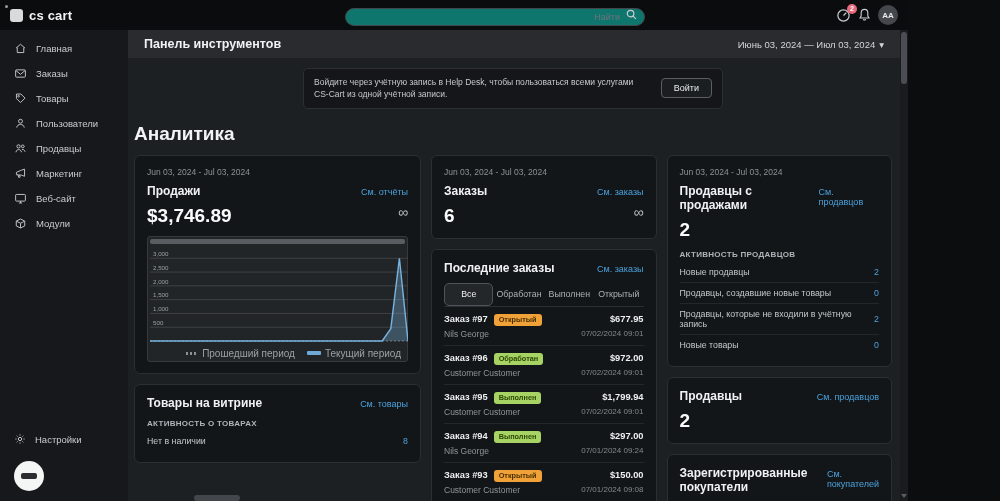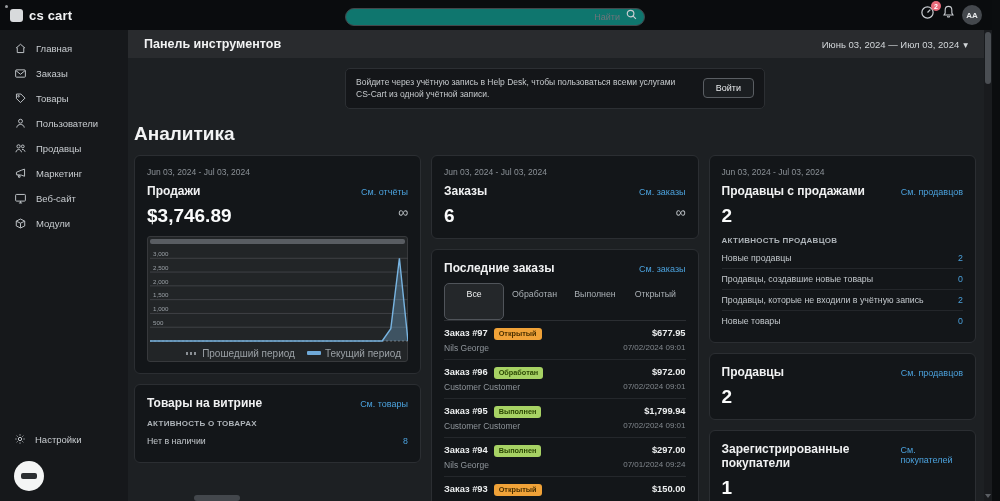--- a/index.html
+++ b/index.html
@@ -1,33 +1,33 @@
 <!DOCTYPE html>
 <html><head>
 <meta charset="utf-8">
 <style>
   * { margin:0; padding:0; box-sizing:border-box; }
   html,body { width:1000px; height:501px; overflow:hidden; background:#0b0d0f;
     font-family:"Liberation Sans", sans-serif; }
-  .app { width:992px; height:501px; display:flex; flex-direction:column;border-radius:19px; }
+  .app { width:908px; height:501px; display:flex; flex-direction:column;border-radius:19px; }
 
   
   .topbar { height:30px; background:#0a0c0e; display:flex; align-items:center;
     position:relative; flex:0 0 30px; padding:0 10px; }
   .logo { display:flex; align-items:center; gap:6px; color:#f2f3f4; font-weight:bold;
     font-size:13px; letter-spacing:.2px; }
   .logo-mark { width:13px; height:13px; background:#d8dadc; border-radius:3px; position:relative; }
   .logo-mark::before { content:""; position:absolute; left:-5px; top:-4px; width:3px; height:3px;
     border-radius:50%; background:#9a9da0; }
   .searchwrap { position:absolute; left:345px; width:300px; height:18px; }
   .search { width:100%; height:100%; background:#0f766e; border:1px solid #43474b;
     border-radius:9px; color:#d6d9db; font-size:9px; padding:0 24px 0 10px; outline:none;text-align:right; }
   .search::placeholder { color:#6e747a; }
   .search-ic { position:absolute; right:8px; top:3px; }
-  .top-icons { margin-left:auto; display:flex; gap:7px; }
+  .top-icons { margin-left:auto; display:flex; align-items:center; gap:7px; }
   .gauge-wrap { position:relative; }
   .badge-count { position:absolute; top:-4px; right:-6px; background:#e86a7a; color:#fff;
     font-size:7px; min-width:10px; height:10px; border-radius:5px; display:flex;
     align-items:center; justify-content:center; padding:0 2px; font-weight:bold; }
   .avatar { width:20px; height:20px; border-radius:50%; background:#44484d; color:#e8eaec;
     font-size:8px; font-weight:bold; display:flex; align-items:center; justify-content:center; }
 
   
   .bodyrow { flex:1; display:flex; min-height:0; }
   .sidebar { width:128px; background:#16181b; flex:0 0 128px; display:flex;
@@ -91,21 +91,21 @@
   .sec-label { color:#aeb4b9; font-size:8px; font-weight:bold; letter-spacing:.3px; margin-top:9px; }
   .stat-row { display:flex; align-items:center; padding:5px 0; font-size:8.8px;
     border-top:1px solid #23262a; }
   .stat-row:first-of-type { border-top:none; }
   .stat-rows { margin-top:3px; }
   .stat-label { color:#c3c8cc; }
   .stat-value { margin-left:auto; color:#4ba1dc; }
 
   
   .tabs { display:flex; margin-top:8px; border-bottom:1px solid #2b2e32; padding-bottom:0; }
-  .tab { flex:1; text-align:center; color:#aab0b5; font-size:8.8px; padding:5px 2px 20px;
+  .tab { flex:1; text-align:center; color:#aab0b5; font-size:8.8px; padding:5px 2px 6px;
     cursor:pointer; border:1px solid transparent; }
   .tab.active { background:#24272a; border:1px solid #50545a; border-radius:5px; color:#f0f1f2; }
 
   
   .order-row { padding:7px 0 6px; border-bottom:1px solid #24272b; cursor:pointer; }
   .order-row:last-child { border-bottom:none; padding-bottom:2px; }
   .o-line { display:flex; align-items:flex-start; }
   .o-id { color:#eceeef; font-size:9.3px; font-weight:bold; }
   .o-badge { font-size:7.3px; font-weight:bold; border-radius:3px; padding:1.5px 5px; margin-left:6px; }
   .o-badge.open { background:#f0a238; color:#4a3000; }

